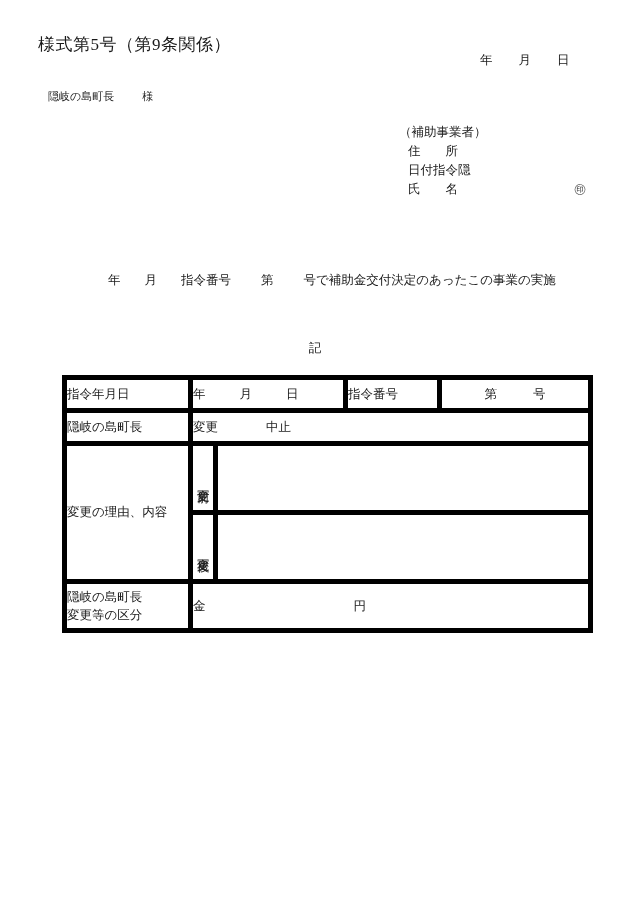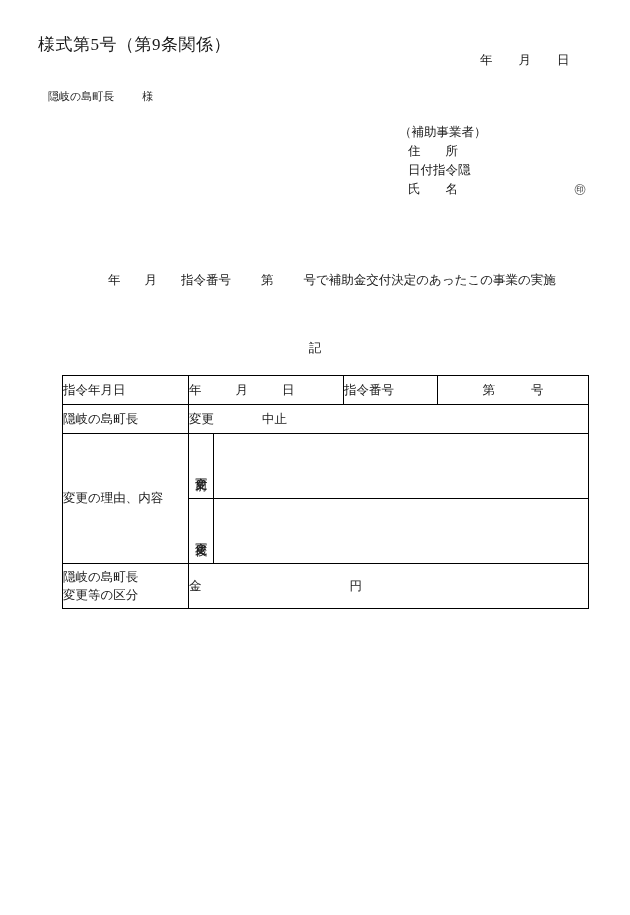--- a/index.html
+++ b/index.html
@@ -112,21 +112,21 @@
   .form-table {
     position: absolute;
     left: 62px;
     top: 375px;
     width: 526px;
     border-collapse: collapse;
     table-layout: fixed;
     font-size: 12.5px;
   }
   .form-table td {
-    border: 1px solid #000000;
+    border: 5px solid #000000;
     padding: 0;
     vertical-align: middle;
     margin-top: 16px;
   }
   .cell-label {
     padding-left: 11px;
     height: 28px;
     line-height: 17px;
   }
   .cell-label.two-line {

